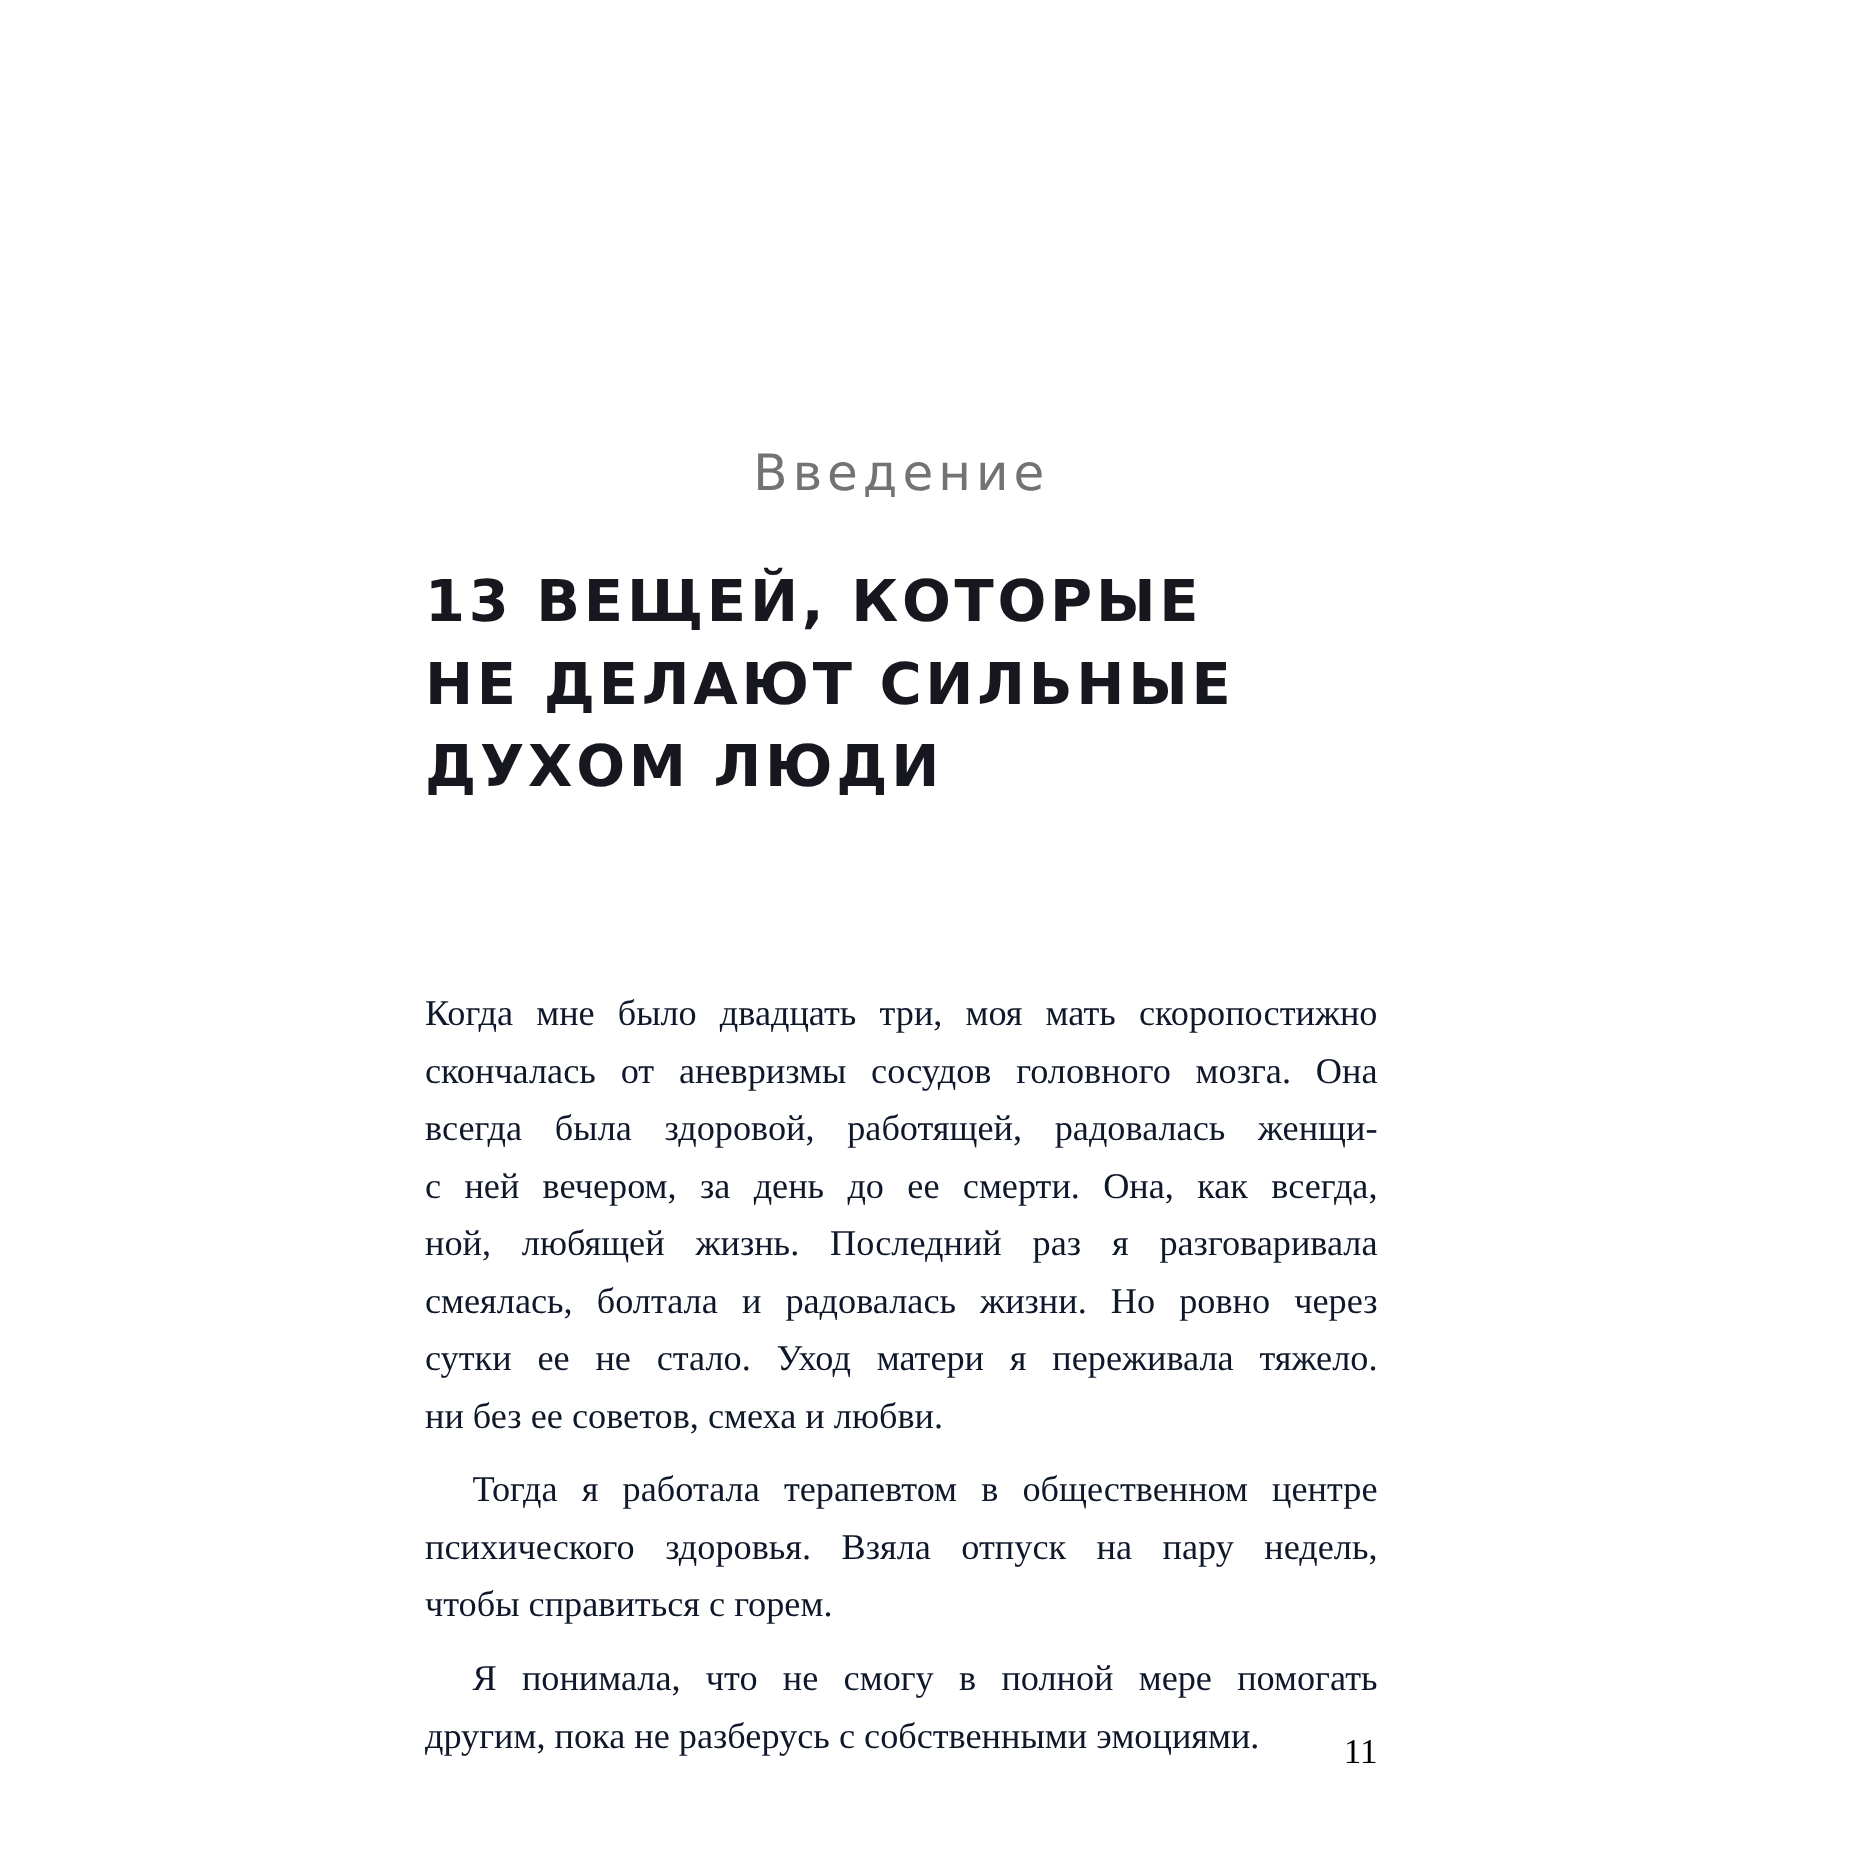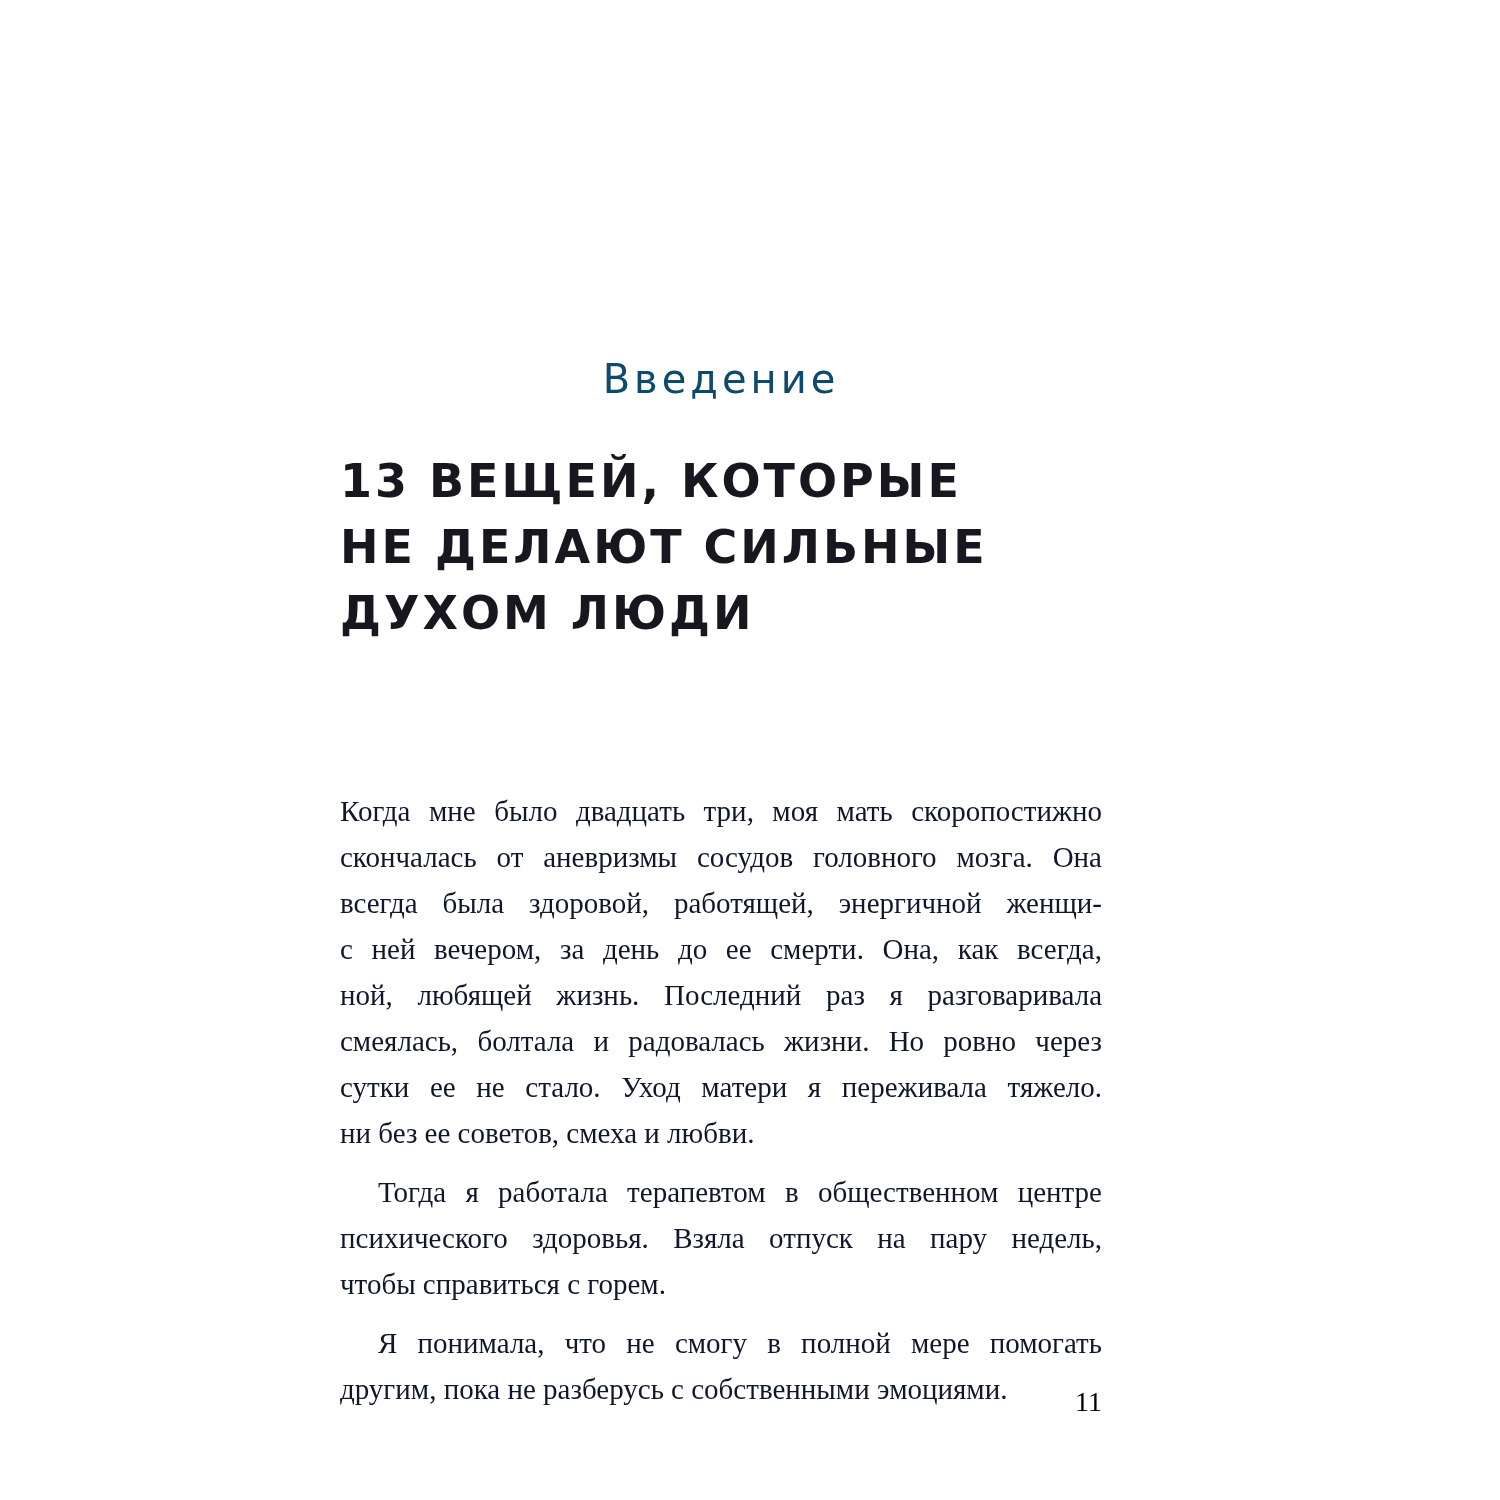--- a/index.html
+++ b/index.html
@@ -21,21 +21,21 @@
     left: 340px;
     width: 762px;
   }
   .chapter-label {
     top: 356px;
     text-align: center;
     font-family: "DejaVu Sans", "Liberation Sans", sans-serif;
     font-size: 40px;
     font-weight: 500;
     letter-spacing: 4px;
-    color: #0c4a6e;
+    color: #737373;
   }
   .book-title {
     top: 448px;
     text-align: left;
     font-family: "DejaVu Sans", "Liberation Sans", sans-serif;
     font-size: 46px;
     font-weight: 600;
     letter-spacing: 3px;
     line-height: 66px;
     color: #17171f;
@@ -78,21 +78,21 @@
   <div class="content-column book-title">
       <div>13 ВЕЩЕЙ, КОТОРЫЕ</div>
       <div>НЕ ДЕЛАЮТ СИЛЬНЫЕ</div>
       <div>ДУХОМ ЛЮДИ</div>
     </div>
 
   <div class="content-column body-text">
       <div>
         <div class="body-line">Когда мне было двадцать три, моя мать скоропостижно</div>
         <div class="body-line">скончалась от аневризмы сосудов головного мозга. Она</div>
-        <div class="body-line">всегда была здоровой, работящей, энергичной женщи-</div>
+        <div class="body-line">всегда была здоровой, работящей, радовалась женщи-</div>
         <div class="body-line">с ней вечером, за день до ее смерти. Она, как всегда,</div>
         <div class="body-line">ной, любящей жизнь. Последний раз я разговаривала</div>
         <div class="body-line">смеялась, болтала и радовалась жизни. Но ровно через</div>
         <div class="body-line">сутки ее не стало. Уход матери я переживала тяжело.</div>
         <div class="body-line last">ни без ее советов, смеха и любви.</div>
       </div>
       <div>
         <div class="body-line indent">Тогда я работала терапевтом в общественном центре</div>
         <div class="body-line">психического здоровья. Взяла отпуск на пару недель,</div>
         <div class="body-line last">чтобы справиться с горем.</div>

